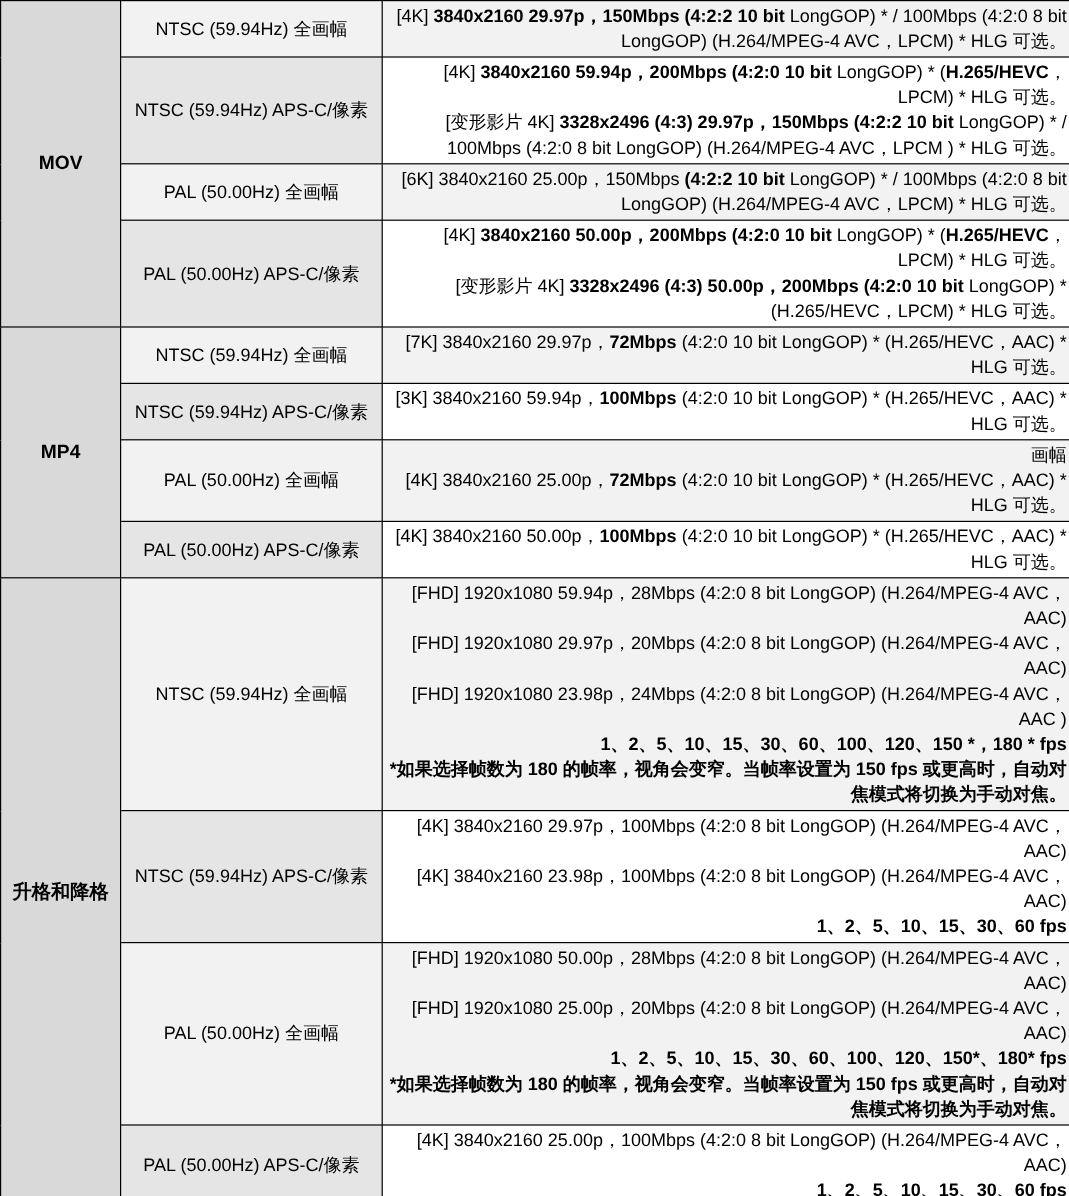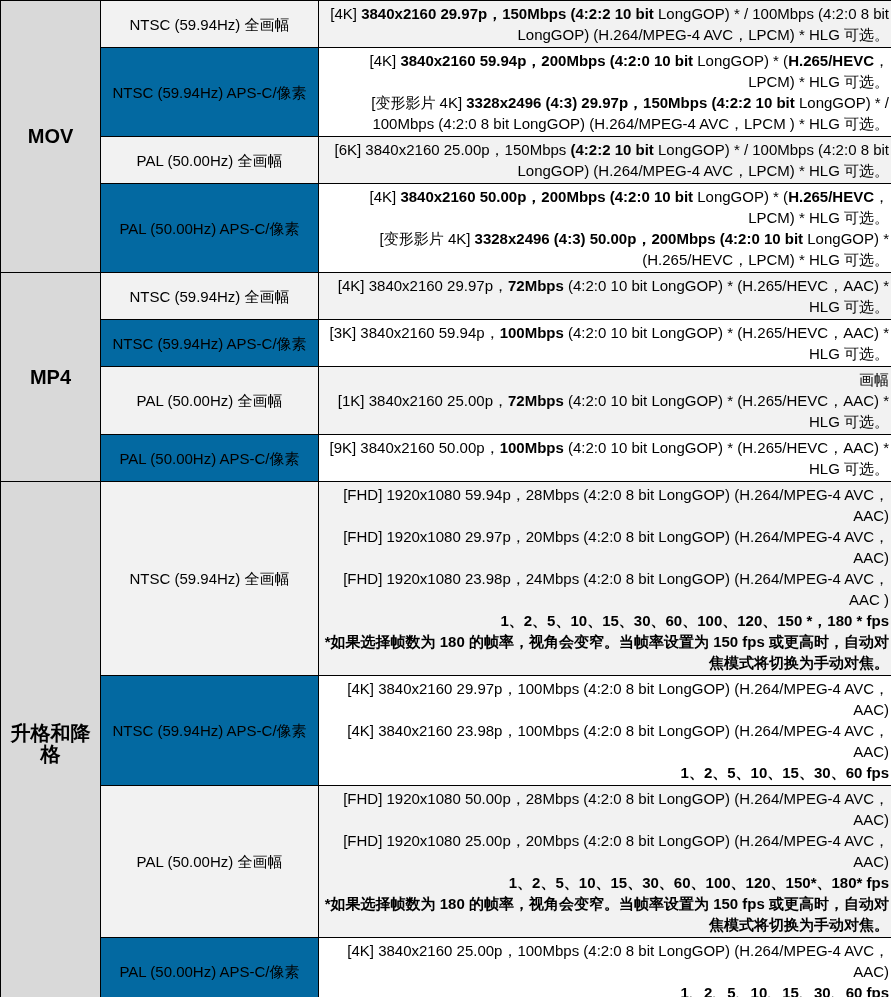--- a/index.html
+++ b/index.html
@@ -16,28 +16,28 @@
     font-size: 15px;
     line-height: 21px;
   }
   col.c-group { width: 100px; }
   col.c-mode  { width: 218px; }
   col.c-spec  { width: 573px; }
   td { border: 1px solid #000000; vertical-align: middle; }
   td.group-cell {
     background: #d9d9d9;
     font-weight: bold;
-    font-size: 20px;
+    font-size: 16px;
     text-align: center;
     padding: 2px;
   }
   td.mode-cell {
     text-align: center;
     padding: 2px 3px;
-    background: #0369a1;
+    background: #e5e5e5;
   }
   td.spec-cell {
     padding: 2px 2px 2px 5px;
     background: #ffffff;
     text-align: right;
   }
   tr.shaded td.mode-cell,
   tr.shaded td.spec-cell { background: #f2f2f2; }
   p.spec-line { margin: 0; padding: 0; }
   p.spec-line b { font-weight: bold; }
@@ -76,40 +76,40 @@
         <td class="mode-cell" data-name="mode-cell">PAL (50.00Hz) APS-C/像素</td>
         <td class="spec-cell" data-name="spec-cell">
           <p class="spec-line" data-name="spec-line"><span>[4K] </span><b>3840x2160 50.00p，200Mbps</b><span> </span><b>(4:2:0 10 bit</b><span> LongGOP) * (</span><b>H.265/HEVC</b><span>，LPCM) * HLG 可选。</span></p>
           <p class="spec-line" data-name="spec-line"><span>[变形影片 4K] </span><b>3328x2496 (4:3) 50.00p，200Mbps</b><span> </span><b>(4:2:0 10 bit</b><span> LongGOP) * (H.265/HEVC，LPCM) * HLG 可选。</span></p>
         </td>
       </tr>
       <tr data-name="table-row" class="shaded">
         <td class="group-cell" rowspan="4" data-name="group-label-cell">MP4</td>
         <td class="mode-cell" data-name="mode-cell">NTSC (59.94Hz) 全画幅</td>
         <td class="spec-cell" data-name="spec-cell">
-          <p class="spec-line" data-name="spec-line"><span>[4K] 3840x2160 29.97p，</span><b>72Mbps</b><span> (4:2:0 10 bit LongGOP) * (H.265/HEVC，AAC) * HLG 可选。</span></p>
+          <p class="spec-line" data-name="spec-line"><span>[7K] 3840x2160 29.97p，</span><b>72Mbps</b><span> (4:2:0 10 bit LongGOP) * (H.265/HEVC，AAC) * HLG 可选。</span></p>
         </td>
       </tr>
       <tr data-name="table-row">
         <td class="mode-cell" data-name="mode-cell">NTSC (59.94Hz) APS-C/像素</td>
         <td class="spec-cell" data-name="spec-cell">
           <p class="spec-line" data-name="spec-line"><span>[3K] 3840x2160 59.94p，</span><b>100Mbps</b><span> (4:2:0 10 bit LongGOP) * (H.265/HEVC，AAC) * HLG 可选。</span></p>
         </td>
       </tr>
       <tr data-name="table-row" class="shaded">
         <td class="mode-cell" data-name="mode-cell">PAL (50.00Hz) 全画幅</td>
         <td class="spec-cell" data-name="spec-cell">
           <p class="spec-line" data-name="spec-line"><span>画幅</span></p>
-          <p class="spec-line" data-name="spec-line"><span>[1K] 3840x2160 25.00p，</span><b>72Mbps</b><span> (4:2:0 10 bit LongGOP) * (H.265/HEVC，AAC) * HLG 可选。</span></p>
+          <p class="spec-line" data-name="spec-line"><span>[4K] 3840x2160 25.00p，</span><b>72Mbps</b><span> (4:2:0 10 bit LongGOP) * (H.265/HEVC，AAC) * HLG 可选。</span></p>
         </td>
       </tr>
       <tr data-name="table-row">
         <td class="mode-cell" data-name="mode-cell">PAL (50.00Hz) APS-C/像素</td>
         <td class="spec-cell" data-name="spec-cell">
-          <p class="spec-line" data-name="spec-line"><span>[9K] 3840x2160 50.00p，</span><b>100Mbps</b><span> (4:2:0 10 bit LongGOP) * (H.265/HEVC，AAC) * HLG 可选。</span></p>
+          <p class="spec-line" data-name="spec-line"><span>[4K] 3840x2160 50.00p，</span><b>100Mbps</b><span> (4:2:0 10 bit LongGOP) * (H.265/HEVC，AAC) * HLG 可选。</span></p>
         </td>
       </tr>
       <tr data-name="table-row" class="shaded">
         <td class="group-cell" rowspan="4" data-name="group-label-cell">升格和降格</td>
         <td class="mode-cell" data-name="mode-cell">NTSC (59.94Hz) 全画幅</td>
         <td class="spec-cell" data-name="spec-cell">
           <p class="spec-line" data-name="spec-line"><span>[FHD] 1920x1080 59.94p，28Mbps (4:2:0 8 bit LongGOP) (H.264/MPEG-4 AVC，AAC)</span></p>
           <p class="spec-line" data-name="spec-line"><span>[FHD] 1920x1080 29.97p，20Mbps (4:2:0 8 bit LongGOP) (H.264/MPEG-4 AVC，AAC)</span></p>
           <p class="spec-line" data-name="spec-line"><span>[FHD] 1920x1080 23.98p，24Mbps (4:2:0 8 bit LongGOP) (H.264/MPEG-4 AVC，AAC )</span></p>
           <p class="spec-line" data-name="spec-line"><b>1、2、5、10、15、30、60、100、120、150 *，180 * fps</b></p>

